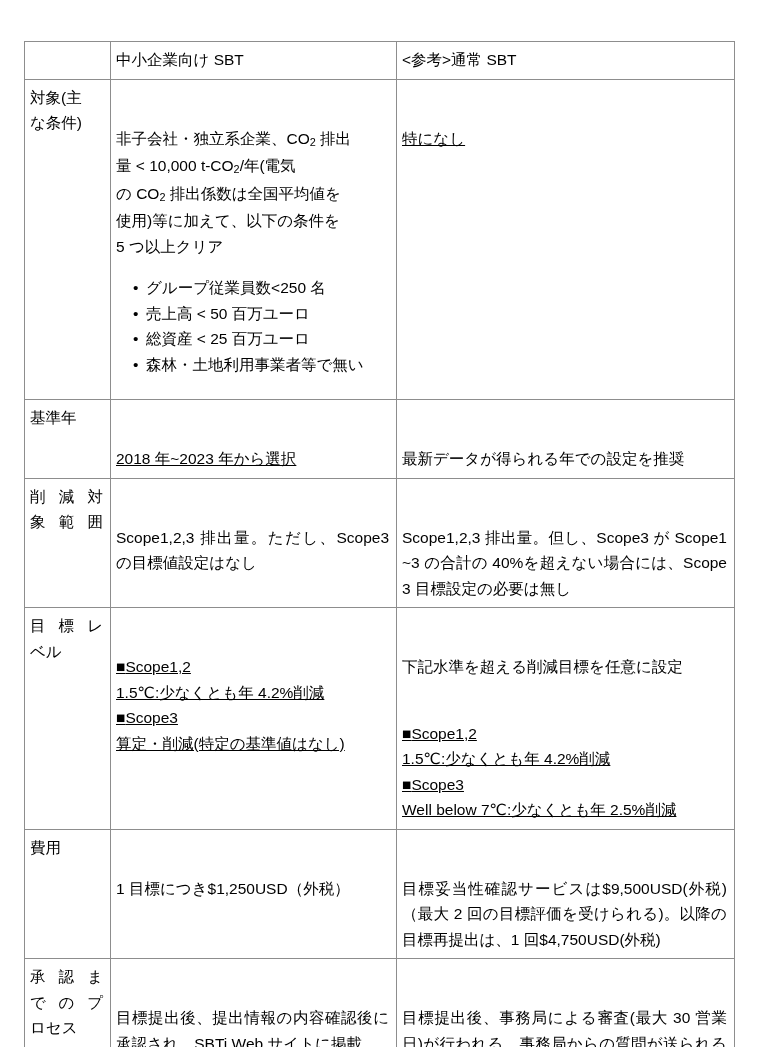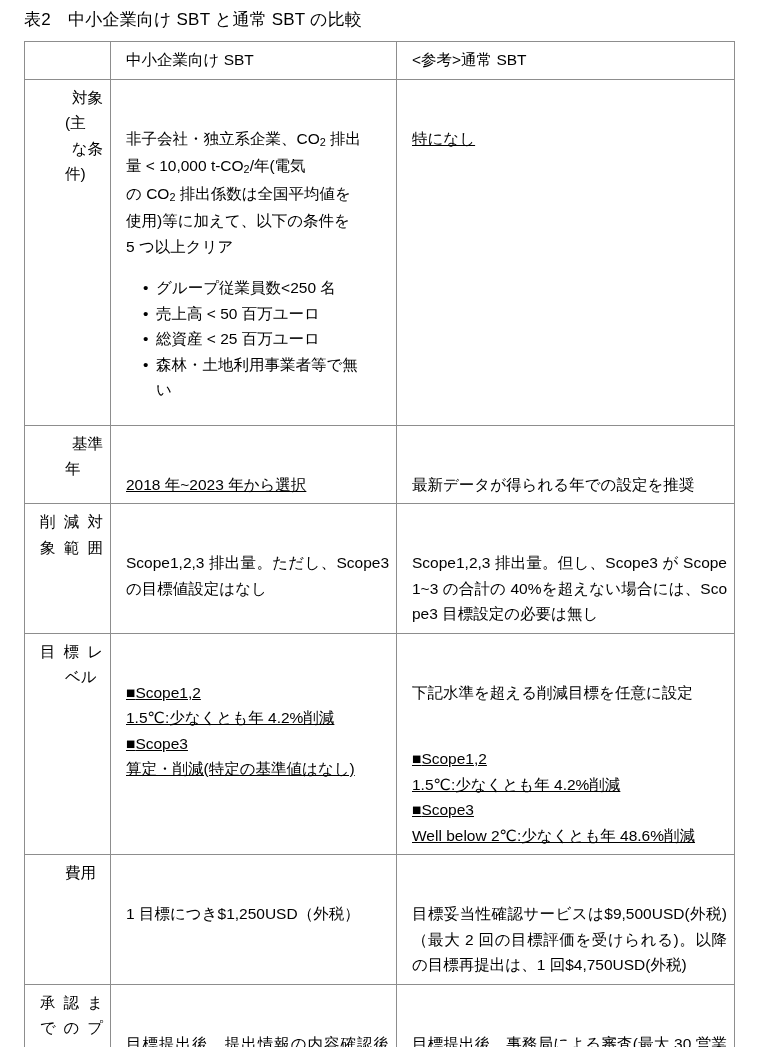--- a/index.html
+++ b/index.html
@@ -41,40 +41,39 @@
     left: 24px;
     top: 41px;
     width: 710px;
     border-collapse: collapse;
     table-layout: fixed;
     font-size: 15.5px;
   }
   .cmp-table td {
     border: 1px solid #8d8d8d;
     vertical-align: top;
-    padding: 5px 7px 6px 15px;
+    padding: 5px 7px 6px 5px;
     line-height: 25.5px;
     word-break: break-all;
     overflow-wrap: anywhere;
   }
   .col-label  { width: 86px; }
   .col-sme    { width: 286px; }
   .col-normal { width: 338px; }
 
   
   .lbl {
     display: block;
     text-align: justify;
     text-align-last: justify;
     text-justify: inter-character;
   }
   .lbl.plain {
-    text-align: right;
+    text-align: center;
     text-align-last: left;
-    margin-left: 25px;
   }
 
   
   .cell-text {
     display: block;
     text-align: justify;
     text-justify: inter-character;
     margin-top: 41px;
   }
   .cell-text.left {
@@ -117,21 +116,20 @@
     bottom: -0.22em;
   }
 
   .hdr { line-height: 25.5px; }
 </style>
 </head>
 <body>
 
 <div class="page">
 
-  <div class="caption">表2　中小企業向け SBT と通常 SBT の比較</div>
 
   <table class="cmp-table">
     <colgroup>
       <col class="col-label">
       <col class="col-sme">
       <col class="col-normal">
     </colgroup>
     <tbody>
 
       <tr>
@@ -209,21 +207,21 @@
             <span class="line sq">Scope3</span>
             <span class="line">算定・削減(特定の基準値はなし)</span>
           </span>
         </td>
         <td>
           <span class="cell-text">下記水準を超える削減目標を任意に設定</span>
           <span class="cell-text left">
             <span class="line sq">Scope1,2</span>
             <span class="line">1.5℃:少なくとも年 4.2%削減</span>
             <span class="line sq">Scope3</span>
-            <span class="line">Well below 2℃:少なくとも年 48.6%削減</span>
+            <span class="line">Well below 7℃:少なくとも年 2.5%削減</span>
           </span>
         </td>
       </tr>
 
       <tr>
         <td>
           <span class="lbl plain">費用</span>
         </td>
         <td>
           <span class="cell-text">1 目標につき$1,250USD（外税）</span>

